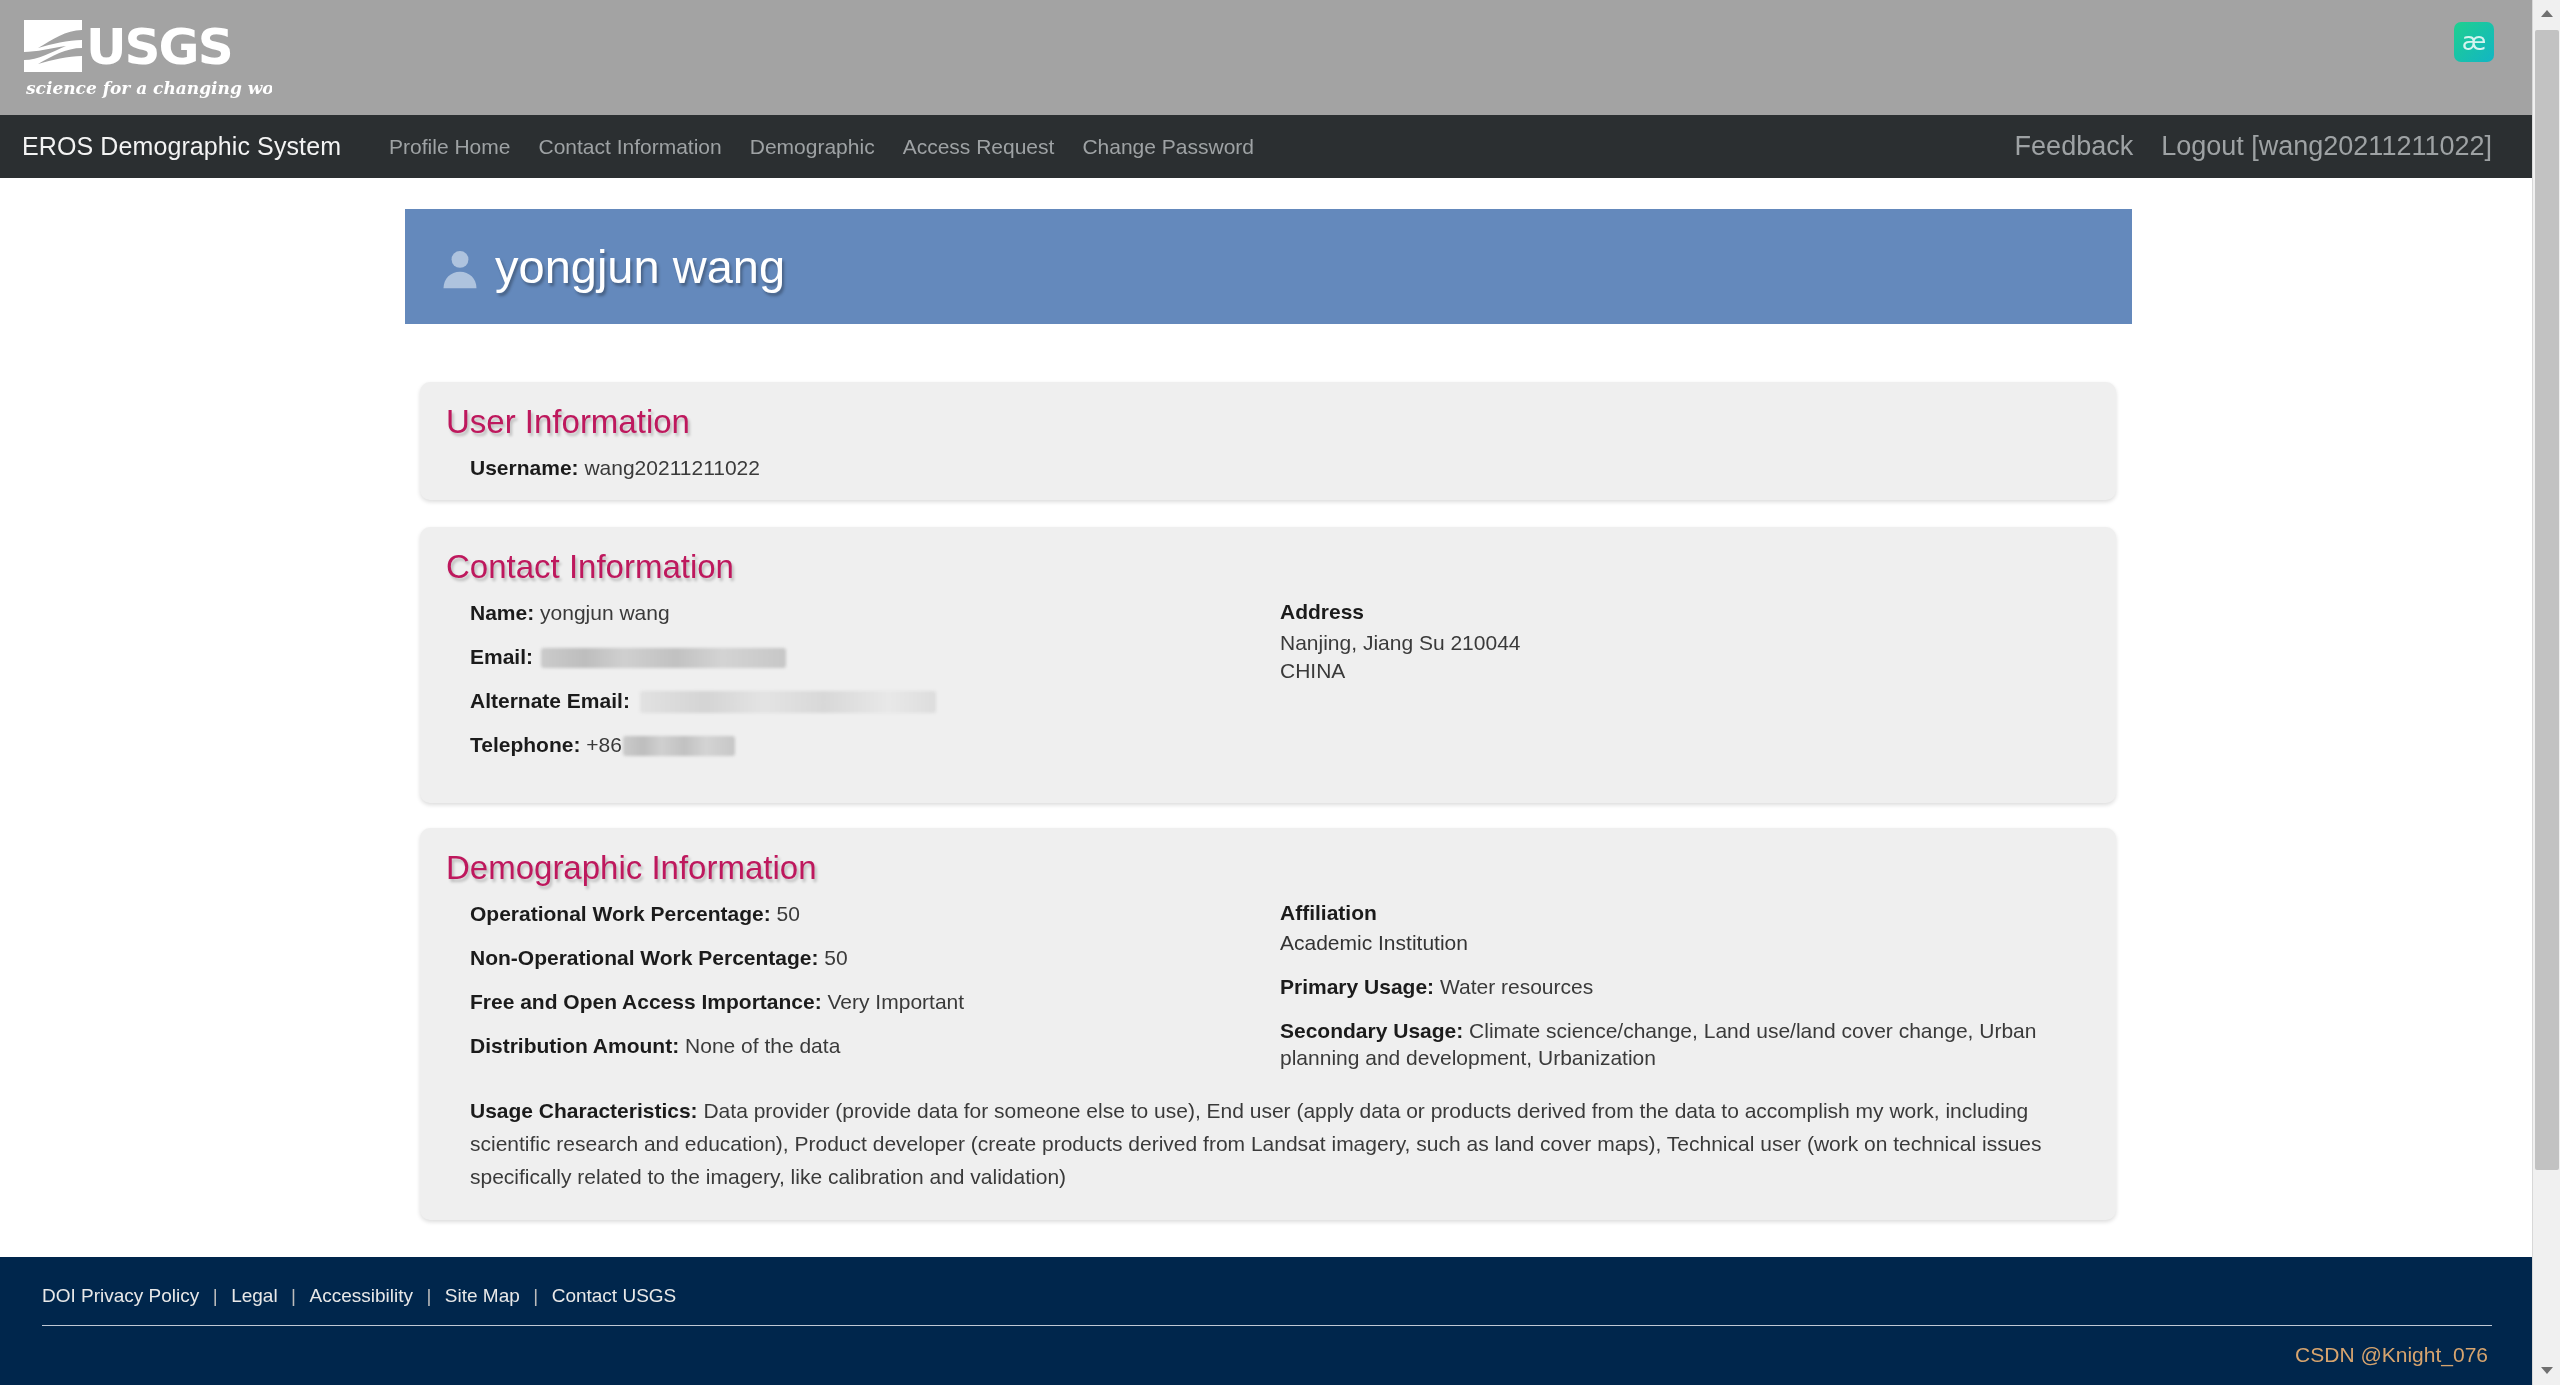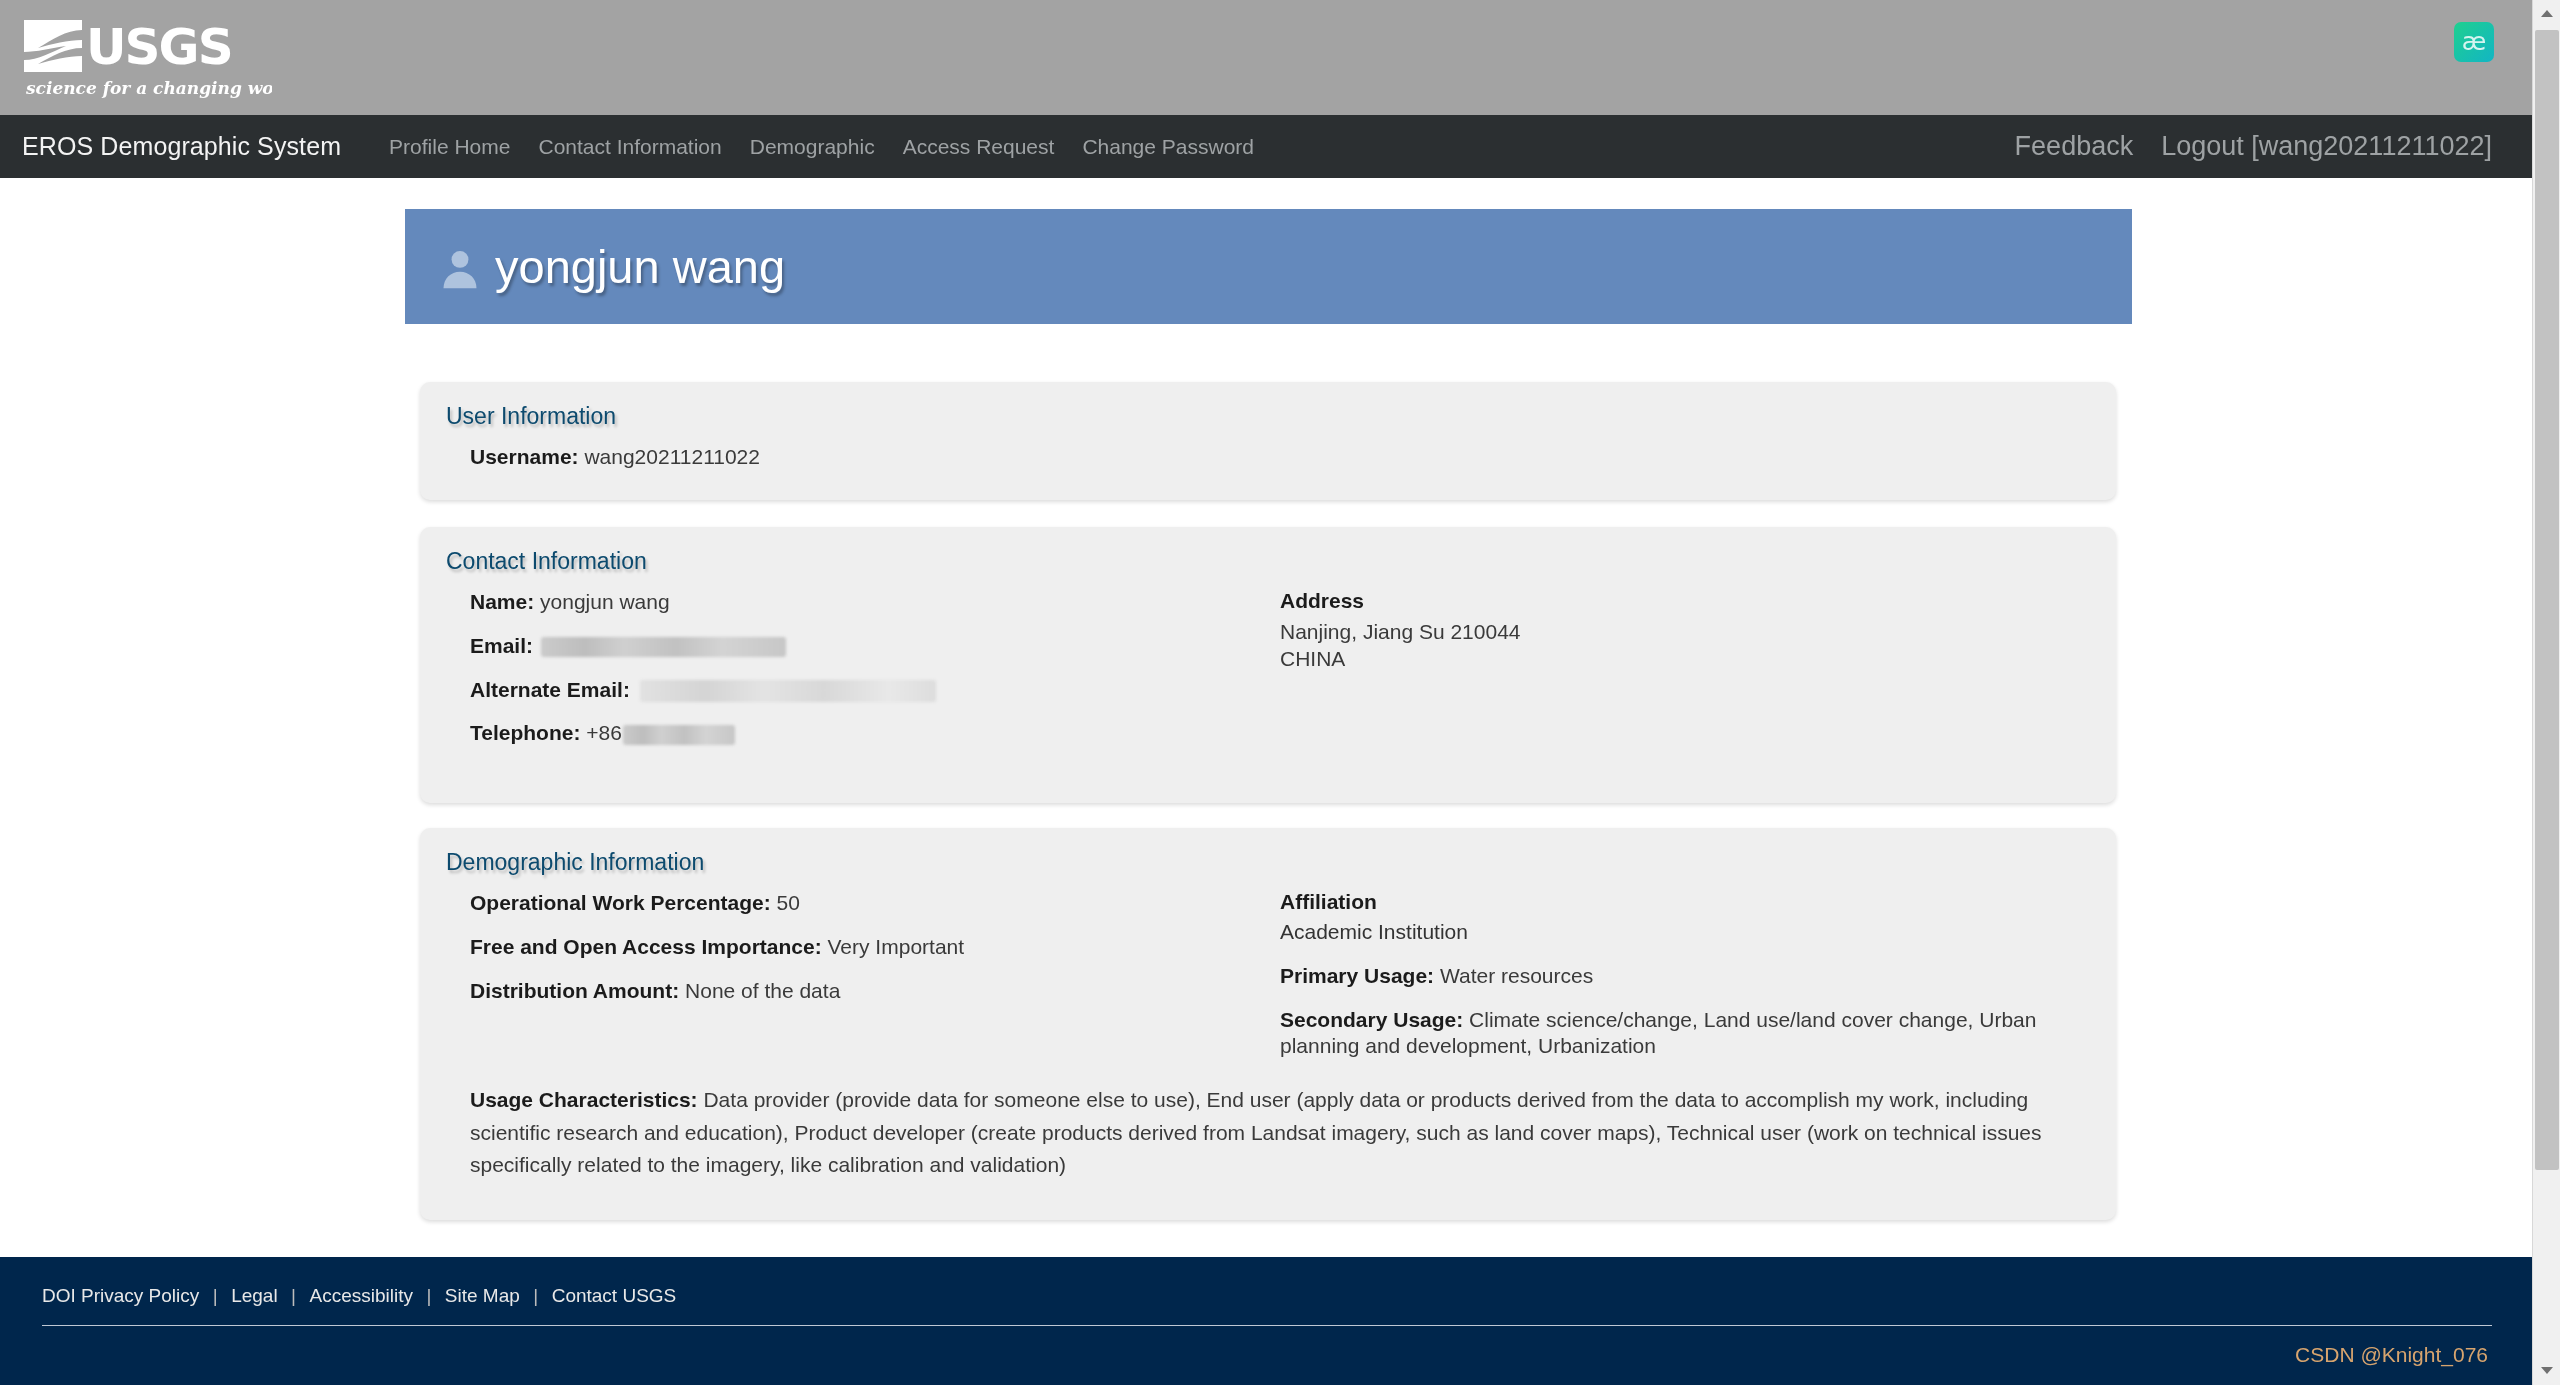--- a/index.html
+++ b/index.html
@@ -115,22 +115,22 @@
     background: #efefef;
     border-radius: 10px;
     box-shadow: 0 2px 4px rgba(0,0,0,0.14);
     padding: 22px 26px 24px 26px;
   }
   #card-user { top: 382px; height: 118px; }
   #card-contact { top: 527px; height: 276px; }
   #card-demo { top: 828px; height: 392px; }
 
   .card-title {
-    color: #0c4a6e;
-    font-size: 23px;
+    color: #be185d;
+    font-size: 33px;
     font-weight: normal;
     text-shadow: 2px 3px 3px rgba(0,0,0,0.22);
     margin-bottom: 14px;
     line-height: 1.12;
   }
   .card-body { padding-left: 24px; }
   .cols {
     display: flex;
   }
   .col-left { width: 50%; padding-right: 20px; }
@@ -325,20 +325,24 @@
         </div>
       </div>
     </div>
 
     <div class="card" id="card-demo">
       <div class="card-title">Demographic Information</div>
       <div class="card-body cols">
         <div class="col-left">
           <div class="line">
             <span class="lbl">Operational Work Percentage:</span>
+            <span class="val">50</span>
+          </div>
+          <div class="line">
+            <span class="lbl">Non-Operational Work Percentage:</span>
             <span class="val">50</span>
           </div>
           <div class="line">
             <span class="lbl">Free and Open Access Importance:</span>
             <span class="val">Very Important</span>
           </div>
           <div class="line">
             <span class="lbl">Distribution Amount:</span>
             <span class="val">None of the data</span>
           </div>

